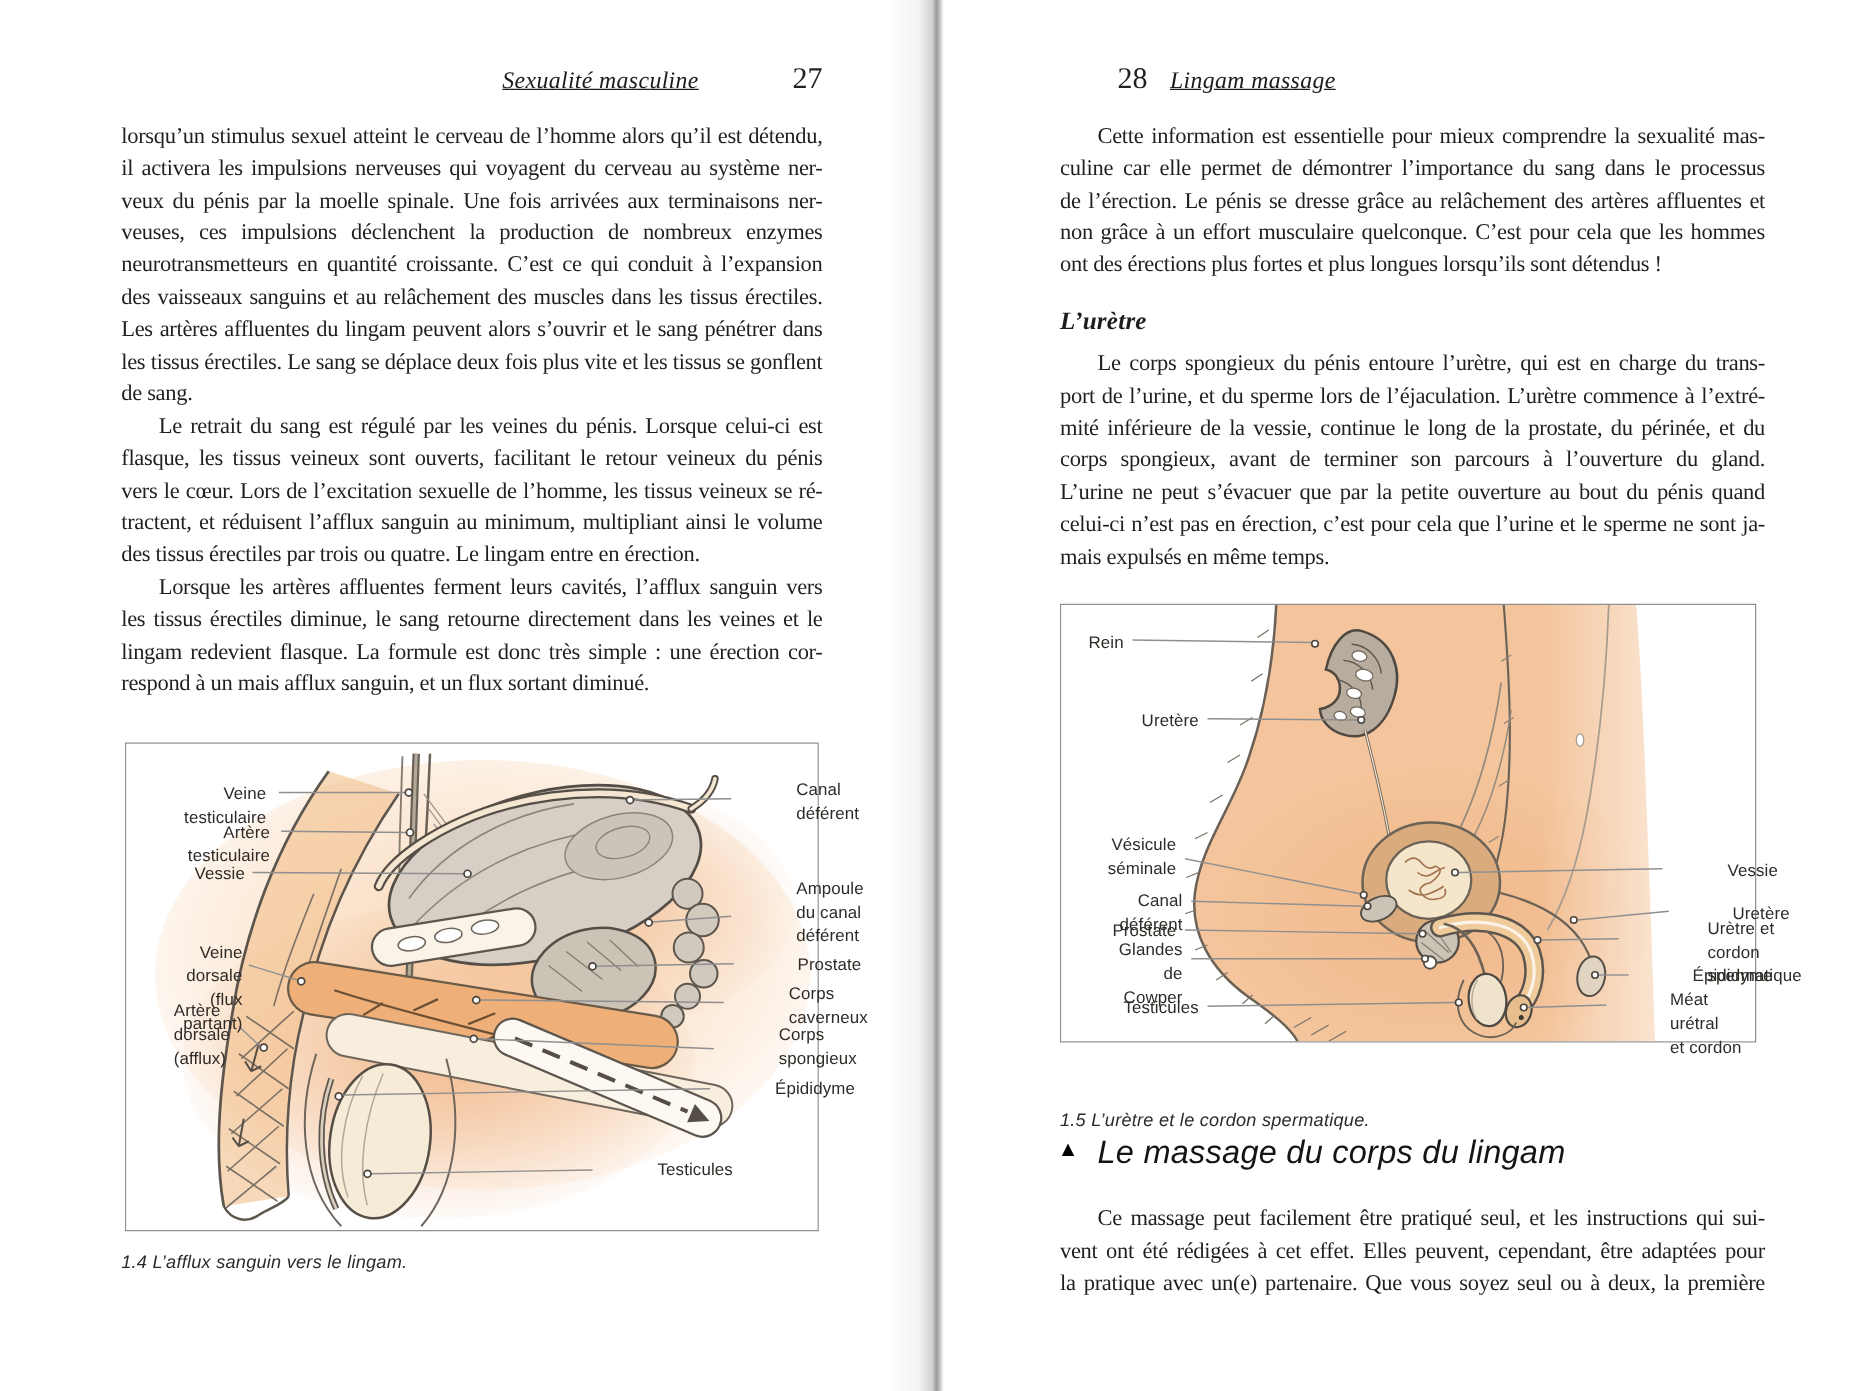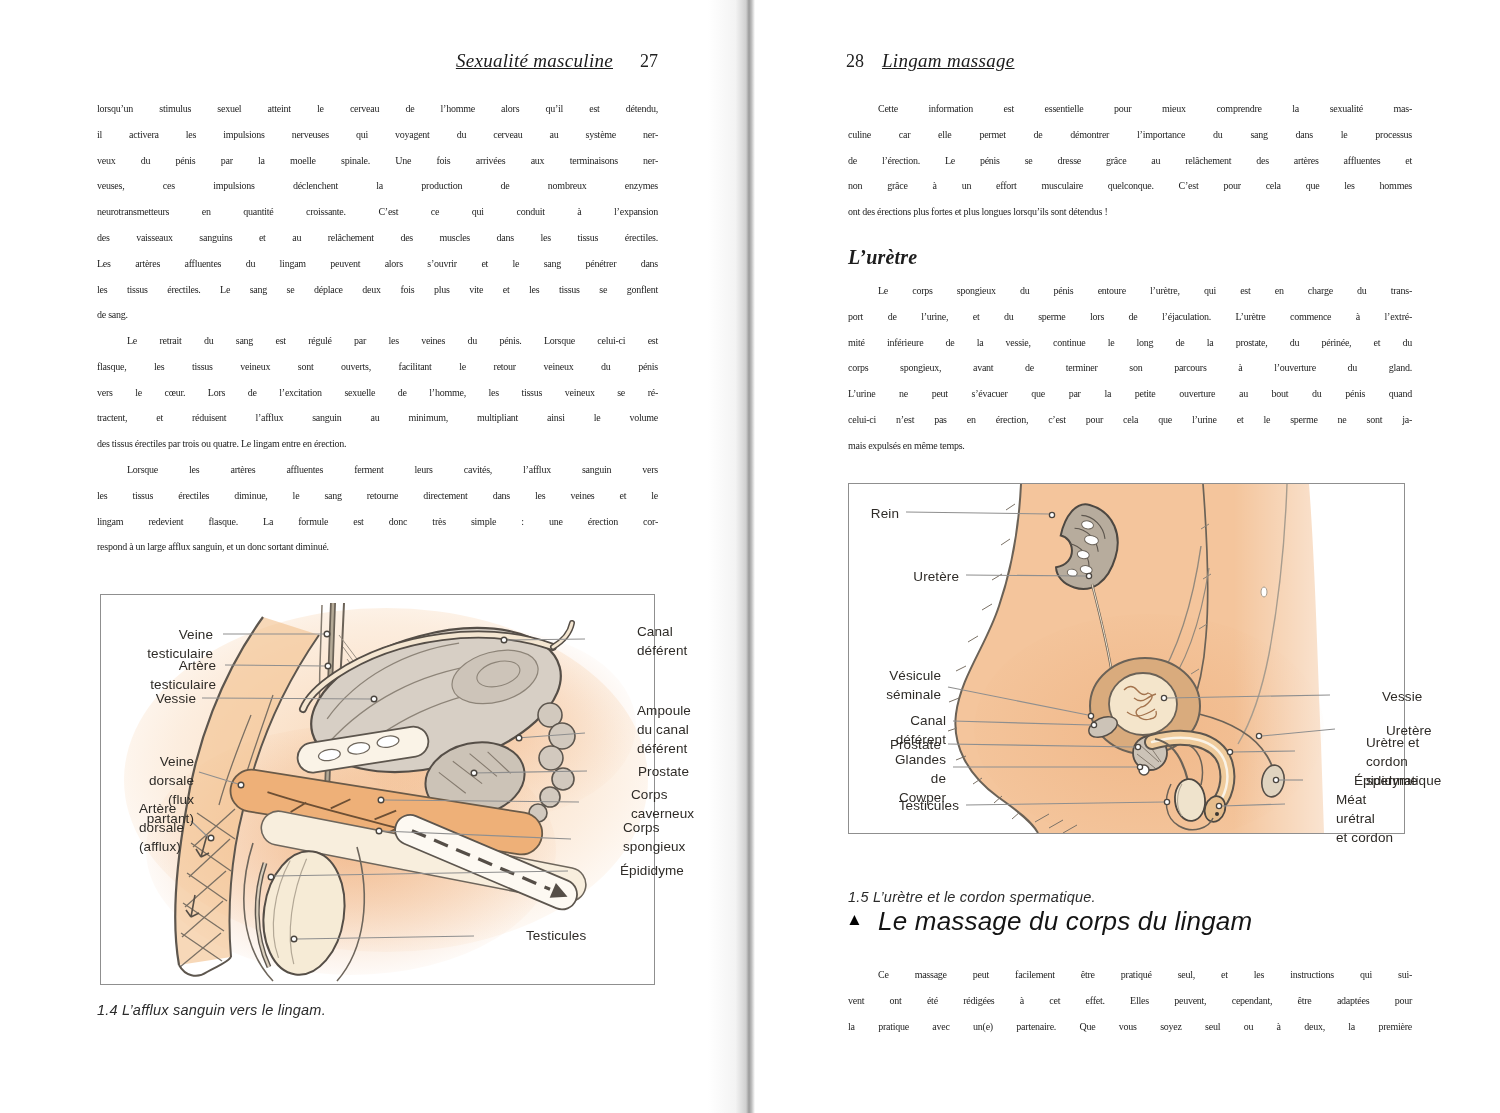--- a/index.html
+++ b/index.html
@@ -11,24 +11,24 @@
   }
   .gutter{
     position:absolute;top:0;height:1113px;left:708px;width:50px;
     background:linear-gradient(to right,
       rgba(255,255,255,0) 0%, rgba(190,190,190,.18) 55%,
       rgba(150,150,150,.45) 76%, #9a9a9a 82%, #bdbdbd 87%,
       rgba(255,255,255,.6) 94%, rgba(255,255,255,0) 100%);
   }
   .running-head{position:absolute;top:50px;display:flex;align-items:baseline;font-size:19px;}
   .rh-title{font-style:italic;letter-spacing:.3px;color:#1c1c1c;text-decoration:underline;}
-  .rh-num{font-style:normal;font-size:18px;color:#222;}
+  .rh-num{font-style:normal;font-size:24px;color:#222;margin-left:48px;}
   .rh-left{left:97px;width:561px;justify-content:flex-end;gap:27px;}
   .rh-right{left:846px;gap:18px;}
-  .para{position:absolute;font-size:10px;line-height:25.8px;letter-spacing:-0.25px;color:#1f1f1f;}
+  .para{position:absolute;font-size:18px;line-height:25.8px;letter-spacing:-0.25px;color:#1f1f1f;}
   .para-l{left:97px;width:561px;}
   .para-r{left:848px;width:564px;}
   .tl{text-align:justify;text-align-last:justify;}
   .tl-last{text-align-last:left;}
   .flush-last .tl-last{text-align-last:justify;}
   .ind .tl:first-child{text-indent:30px;}
   .sub-head{position:absolute;left:848px;top:246px;font-style:italic;font-weight:bold;font-size:20px;color:#1d1d1d;letter-spacing:.2px;}
   .fig{position:absolute;background:#fff;border:1.5px solid #8f8f8f;}
   #fig1{left:100px;top:594px;width:553px;height:389px;}
   #fig2{left:848px;top:483px;width:555px;height:349px;}
@@ -76,21 +76,21 @@
     <div class="tl">Le retrait du sang est régulé par les veines du pénis. Lorsque celui-ci est</div>
     <div class="tl">flasque, les tissus veineux sont ouverts, facilitant le retour veineux du pénis</div>
     <div class="tl">vers le cœur. Lors de l’excitation sexuelle de l’homme, les tissus veineux se ré-</div>
     <div class="tl">tractent, et réduisent l’afflux sanguin au minimum, multipliant ainsi le volume</div>
     <div class="tl tl-last">des tissus érectiles par trois ou quatre. Le lingam entre en érection.</div>
   </div>
 <div class="para para-l ind" style="top:457px">
     <div class="tl">Lorsque les artères affluentes ferment leurs cavités, l’afflux sanguin vers</div>
     <div class="tl">les tissus érectiles diminue, le sang retourne directement dans les veines et le</div>
     <div class="tl">lingam redevient flasque. La formule est donc très simple : une érection cor-</div>
-    <div class="tl tl-last">respond à un large afflux sanguin, et un donc sortant diminué.</div>
+    <div class="tl tl-last">respond à un mais afflux sanguin, et un flux sortant diminué.</div>
   </div>
 
 <div class="fig" id="fig1">
   <svg viewBox="0 0 553 389" width="553" height="389">
     <defs>
       <radialGradient id="f1a" cx="50%" cy="45%" r="62%">
         <stop offset="0%" stop-color="#f7cda4" stop-opacity=".8"></stop>
         <stop offset="65%" stop-color="#f7cda4" stop-opacity=".35"></stop>
         <stop offset="100%" stop-color="#f7cda4" stop-opacity="0"></stop>
       </radialGradient>

